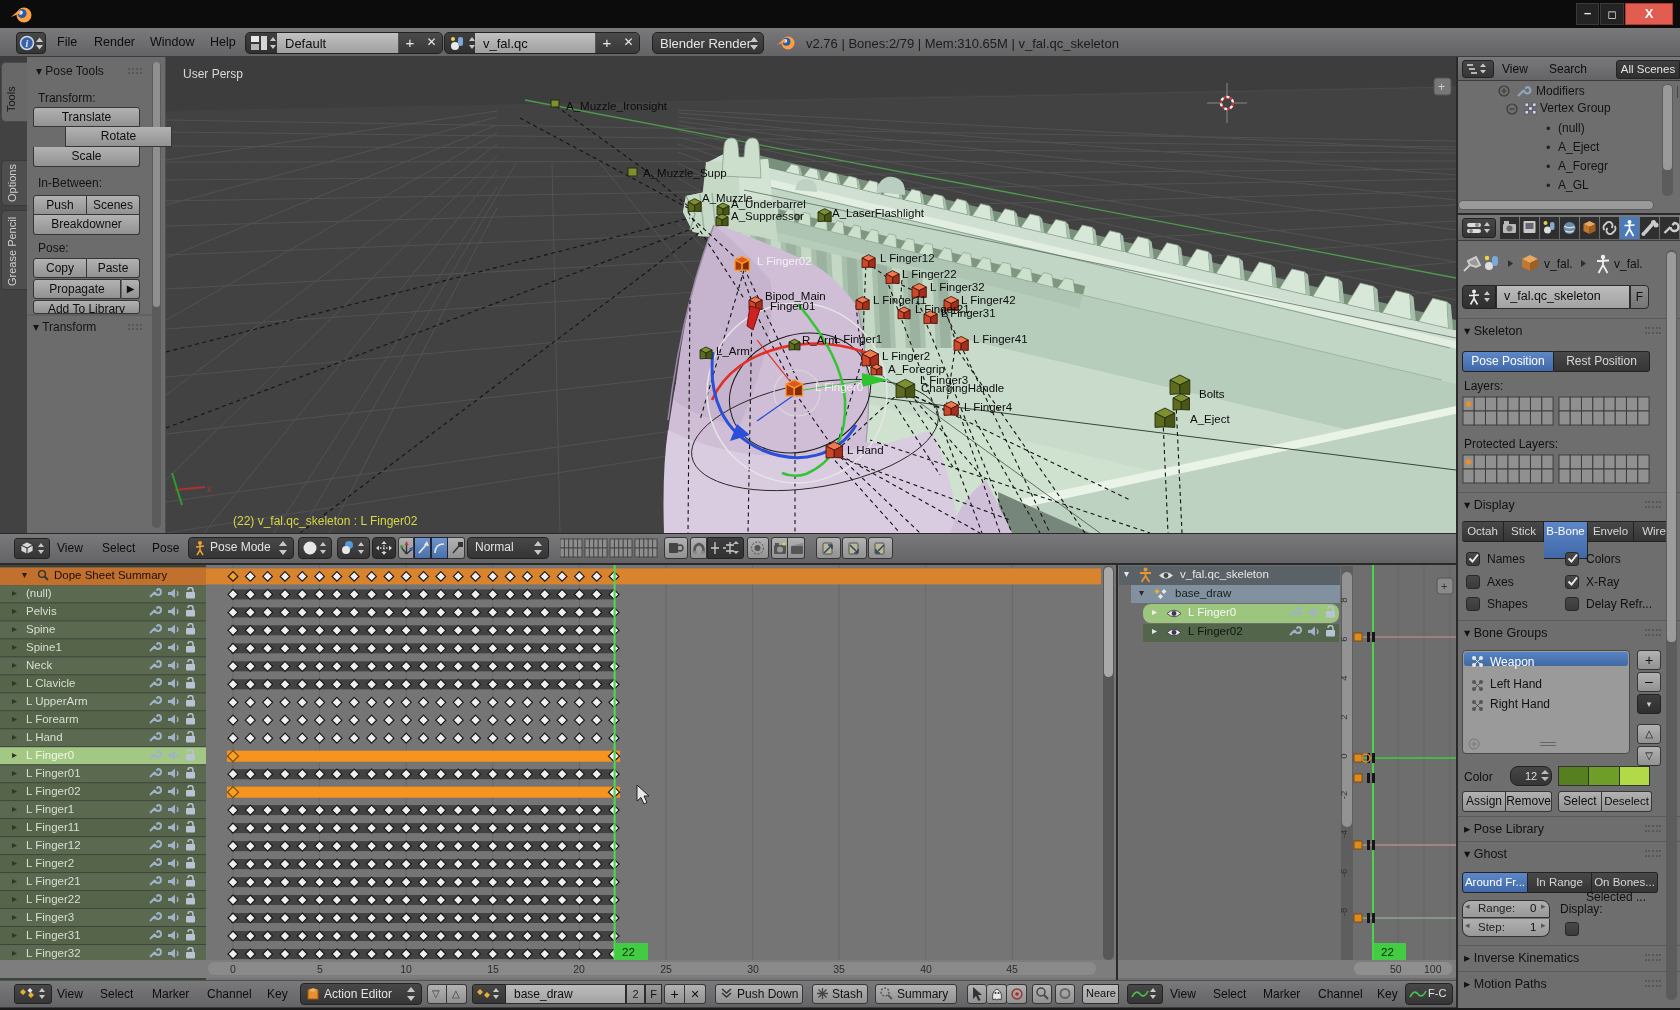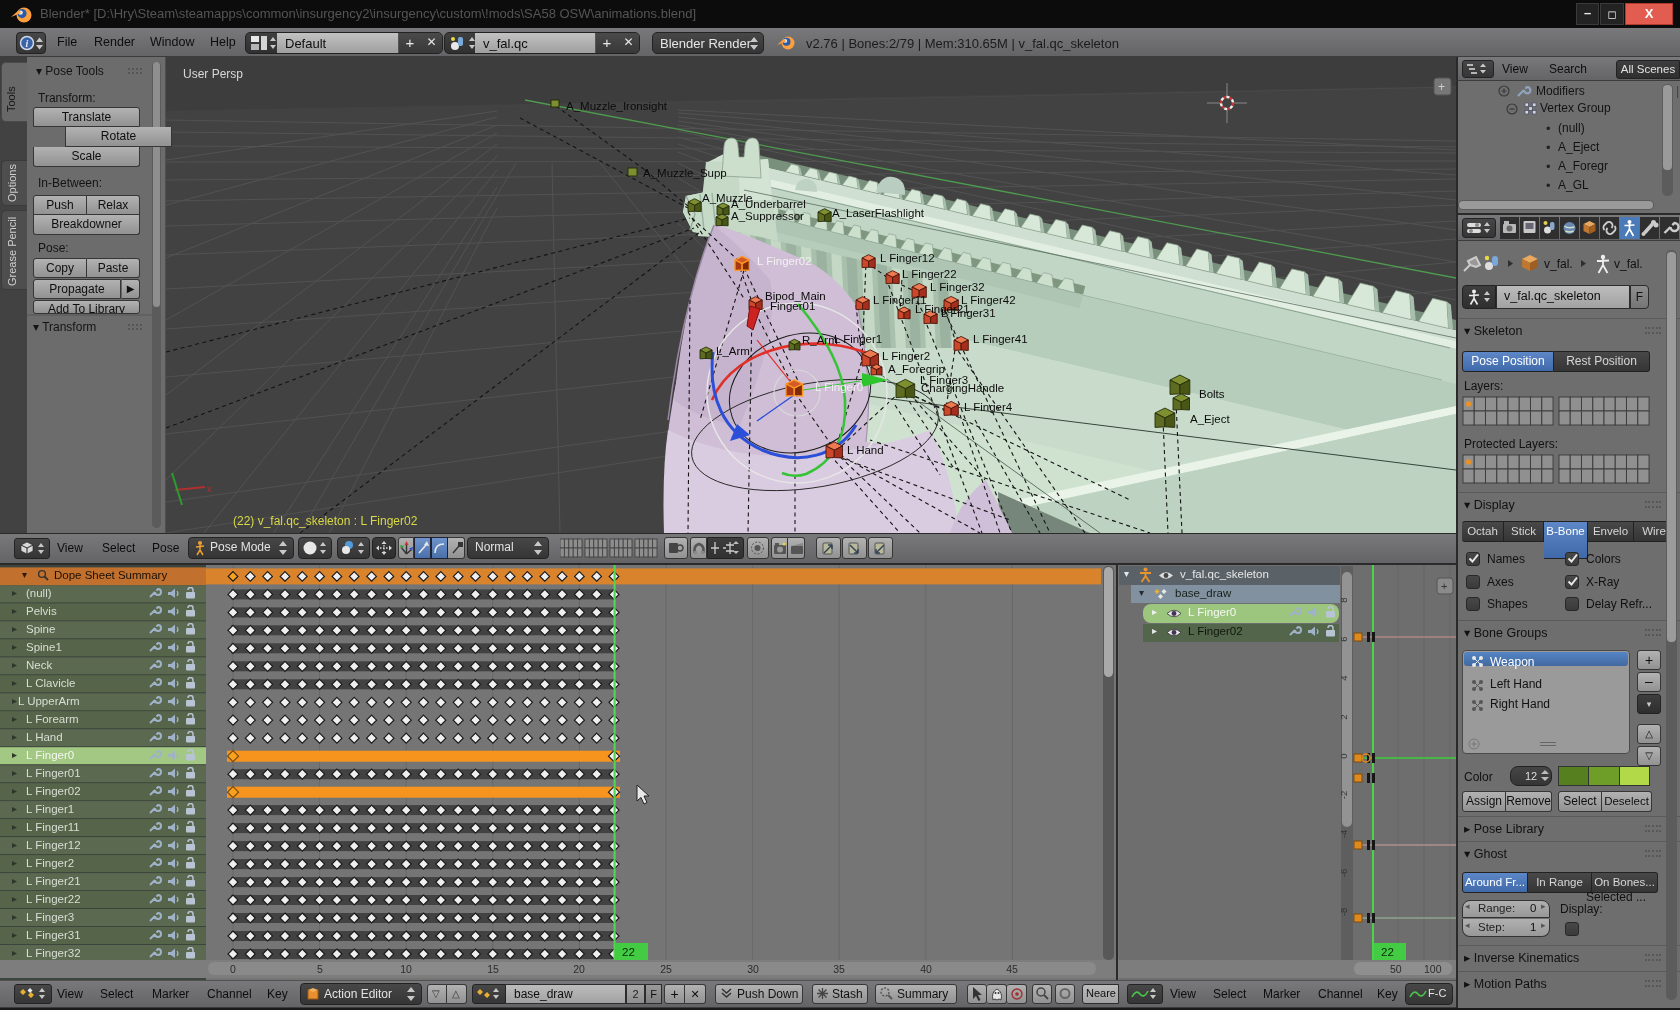--- a/index.html
+++ b/index.html
@@ -15,21 +15,20 @@
 #app > svg{position:absolute;display:block;}
 </style></head><body>
 <div id="app">
 <div class="" style="left:0px;top:0px;width:1680px;height:28px;background:#0c0c0c;"></div>
 <svg style="left:10px;top:3px" width="26" height="22" viewBox="0 0 26 22">
 <circle cx="14" cy="12" r="7.5" fill="#ff9f3d"></circle>
       <circle cx="12" cy="10.6" r="4.6" fill="#2a5ca8"></circle>
 <circle cx="10.6" cy="9.6" r="2.2" fill="#e8e8e8"></circle>
 <path d="M1 14 L9 7 l2 3 z" fill="#ff9f3d"></path>
     </svg>
-<div class="" style="left:40px;top:6px;color:#555555;font-size:13px;white-space:nowrap;">Blender* [D:\Hry\Steam\steamapps\common\insurgency2\insurgency\custom\!mods\SA58 OSW\animations.blend]</div>
 <div class="" style="left:1576px;top:3px;width:23px;height:22px;background:#232323;border:1px solid #3a3a3a;color:#e8e8e8;font-size:13px;text-align:center;line-height:18px;font-weight:bold;">–</div>
 <div class="" style="left:1600px;top:3px;width:24px;height:22px;background:#232323;border:1px solid #3a3a3a;color:#e8e8e8;font-size:11px;text-align:center;line-height:20px;">◻</div>
 <div class="" style="left:1625px;top:3px;width:48px;height:22px;background:#e25d50;border:1px solid #b03a30;color:#fff;font-size:13px;text-align:center;line-height:20px;font-weight:bold;">X</div>
 <div class="hdr" style="left:0px;top:28px;width:1680px;height:29px;"></div>
 <div class="pill" style="left:16px;top:32px;width:30px;height:22px;"></div>
 <svg style="left:19px;top:35px" width="26" height="16" viewBox="0 0 26 16">
       <circle cx="8" cy="8" r="6.5" fill="#3a62a8" stroke="#cfd8e8" stroke-width="1.5"></circle>
       <text x="8" y="12" font-size="10" fill="#e8e8f0" text-anchor="middle" font-family="Liberation Serif" font-weight="bold" font-style="italic">i</text>
       <path d="M17 7 l3.5-4.5 3.5 4.5 z M17 10 l3.5 4.5 3.5-4.5 z" fill="#c8c8c8"></path>
     </svg>
@@ -491,21 +490,21 @@
 <div class="" style="left:152px;top:62px;width:9px;height:466px;background:#5b5b5b;border-radius:5px;"></div>
 <div class="" style="left:153px;top:62px;width:7px;height:245px;background:#8f8f8f;border-radius:5px;"></div>
 <div class="" style="left:36px;top:64px;color:#141414;font-size:12px;white-space:nowrap;">▾ Pose Tools</div>
 <div style="left:128px;top:68px;width:14px;height:6px;border-top:2px dotted #565656;border-bottom:2px dotted #565656;"></div>
 <div class="" style="left:38px;top:91px;color:#141414;font-size:12px;white-space:nowrap;">Transform:</div>
 <div class="btn" style="left:33px;top:107px;width:107px;height:20px;line-height:18px;font-size:12px;border-radius:3px 3px 0 0;">Translate</div>
 <div class="btn" style="left:33px;top:127px;width:107px;height:20px;line-height:18px;font-size:12px;border-radius:0;border-top:none;margin-left:32px;">Rotate</div>
 <div class="btn" style="left:33px;top:147px;width:107px;height:20px;line-height:18px;font-size:12px;border-radius:0 0 3px 3px;border-top:none;">Scale</div>
 <div class="" style="left:38px;top:176px;color:#141414;font-size:12px;white-space:nowrap;">In-Between:</div>
 <div class="btn" style="left:33px;top:195px;width:54px;height:20px;line-height:18px;font-size:12px;border-radius:3px 0 0 0;">Push</div>
-<div class="btn" style="left:87px;top:195px;width:53px;height:20px;line-height:18px;font-size:12px;border-radius:0 3px 0 0;border-left:none;">Relax</div>
+<div class="btn" style="left:87px;top:195px;width:53px;height:20px;line-height:18px;font-size:12px;border-radius:0 3px 0 0;border-left:none;">Scenes</div>
 <div class="btn" style="left:33px;top:215px;width:107px;height:20px;line-height:18px;font-size:12px;border-radius:0 0 3px 3px;border-top:none;">Breakdowner</div>
 <div class="" style="left:38px;top:241px;color:#141414;font-size:12px;white-space:nowrap;">Pose:</div>
 <div class="btn" style="left:33px;top:258px;width:54px;height:20px;line-height:18px;font-size:12px;border-radius:3px 0 0 3px;">Copy</div>
 <div class="btn" style="left:87px;top:258px;width:53px;height:20px;line-height:18px;font-size:12px;border-radius:0 3px 3px 0;border-left:none;">Paste</div>
 <div class="btn" style="left:33px;top:279px;width:88px;height:20px;line-height:18px;font-size:12px;border-radius:3px 0 0 3px;">Propagate</div>
 <div class="btn" style="left:121px;top:279px;width:19px;height:20px;line-height:18px;font-size:10px;border-radius:0 3px 3px 0;border-left:1px solid #666;">▶</div>
 <div class="btn" style="left:33px;top:300px;width:107px;height:14px;line-height:16px;font-size:12px;border-radius:3px;overflow:hidden;">Add To Library</div>
 <div class="" style="left:27px;top:314px;width:125px;height:2px;background:#616161;"></div>
 <div class="" style="left:33px;top:320px;color:#141414;font-size:12px;white-space:nowrap;">▾ Transform</div>
 <div style="left:128px;top:324px;width:14px;height:6px;border-top:2px dotted #565656;border-bottom:2px dotted #565656;"></div>
@@ -1255,21 +1254,21 @@
 <div class="" style="left:12px;top:677.28px;color:#2e352a;font-size:10px;white-space:nowrap;">▸</div>
 <div class="" style="left:26px;top:677.28px;color:#d9ded4;font-size:11.5px;white-space:nowrap;">L Clavicle</div>
 <svg style="left:148px;top:677px" width="52" height="13" viewBox="0 0 52 13">
       <path d="M2 10 L7 5 M7 5 a3 3 0 1 0 3 -3 l-1.6 1.6" stroke="#9fb2c8" stroke-width="2" fill="none"></path>
       <polygon points="20,5 23,5 27,1.5 27,11 23,8 20,8" fill="#9fb2c8"></polygon>
       <path d="M29 4 q2 2.5 0 5" stroke="#9fb2c8" fill="none" stroke-width="1.2"></path>
       <rect x="38" y="5" width="9" height="6.5" rx="1" fill="#b8c4d4"></rect>
       <path d="M45 5 v-2 a2.5 2.5 0 0 0 -5 0" stroke="#b8c4d4" stroke-width="1.5" fill="none"></path>
     </svg>
 <div class="" style="left:12px;top:695.26px;color:#2e352a;font-size:10px;white-space:nowrap;">▸</div>
-<div class="" style="left:18px;top:695.26px;color:#d9ded4;font-size:11.5px;white-space:nowrap;">L UpperArm</div>
+<div class="" style="left:26px;top:695.26px;color:#d9ded4;font-size:11.5px;white-space:nowrap;">L UpperArm</div>
 <svg style="left:148px;top:695px" width="52" height="13" viewBox="0 0 52 13">
       <path d="M2 10 L7 5 M7 5 a3 3 0 1 0 3 -3 l-1.6 1.6" stroke="#9fb2c8" stroke-width="2" fill="none"></path>
       <polygon points="20,5 23,5 27,1.5 27,11 23,8 20,8" fill="#9fb2c8"></polygon>
       <path d="M29 4 q2 2.5 0 5" stroke="#9fb2c8" fill="none" stroke-width="1.2"></path>
       <rect x="38" y="5" width="9" height="6.5" rx="1" fill="#b8c4d4"></rect>
       <path d="M45 5 v-2 a2.5 2.5 0 0 0 -5 0" stroke="#b8c4d4" stroke-width="1.5" fill="none"></path>
     </svg>
 <div class="" style="left:12px;top:713.24px;color:#2e352a;font-size:10px;white-space:nowrap;">▸</div>
 <div class="" style="left:26px;top:713.24px;color:#d9ded4;font-size:11.5px;white-space:nowrap;">L Forearm</div>
 <svg style="left:148px;top:713px" width="52" height="13" viewBox="0 0 52 13">

